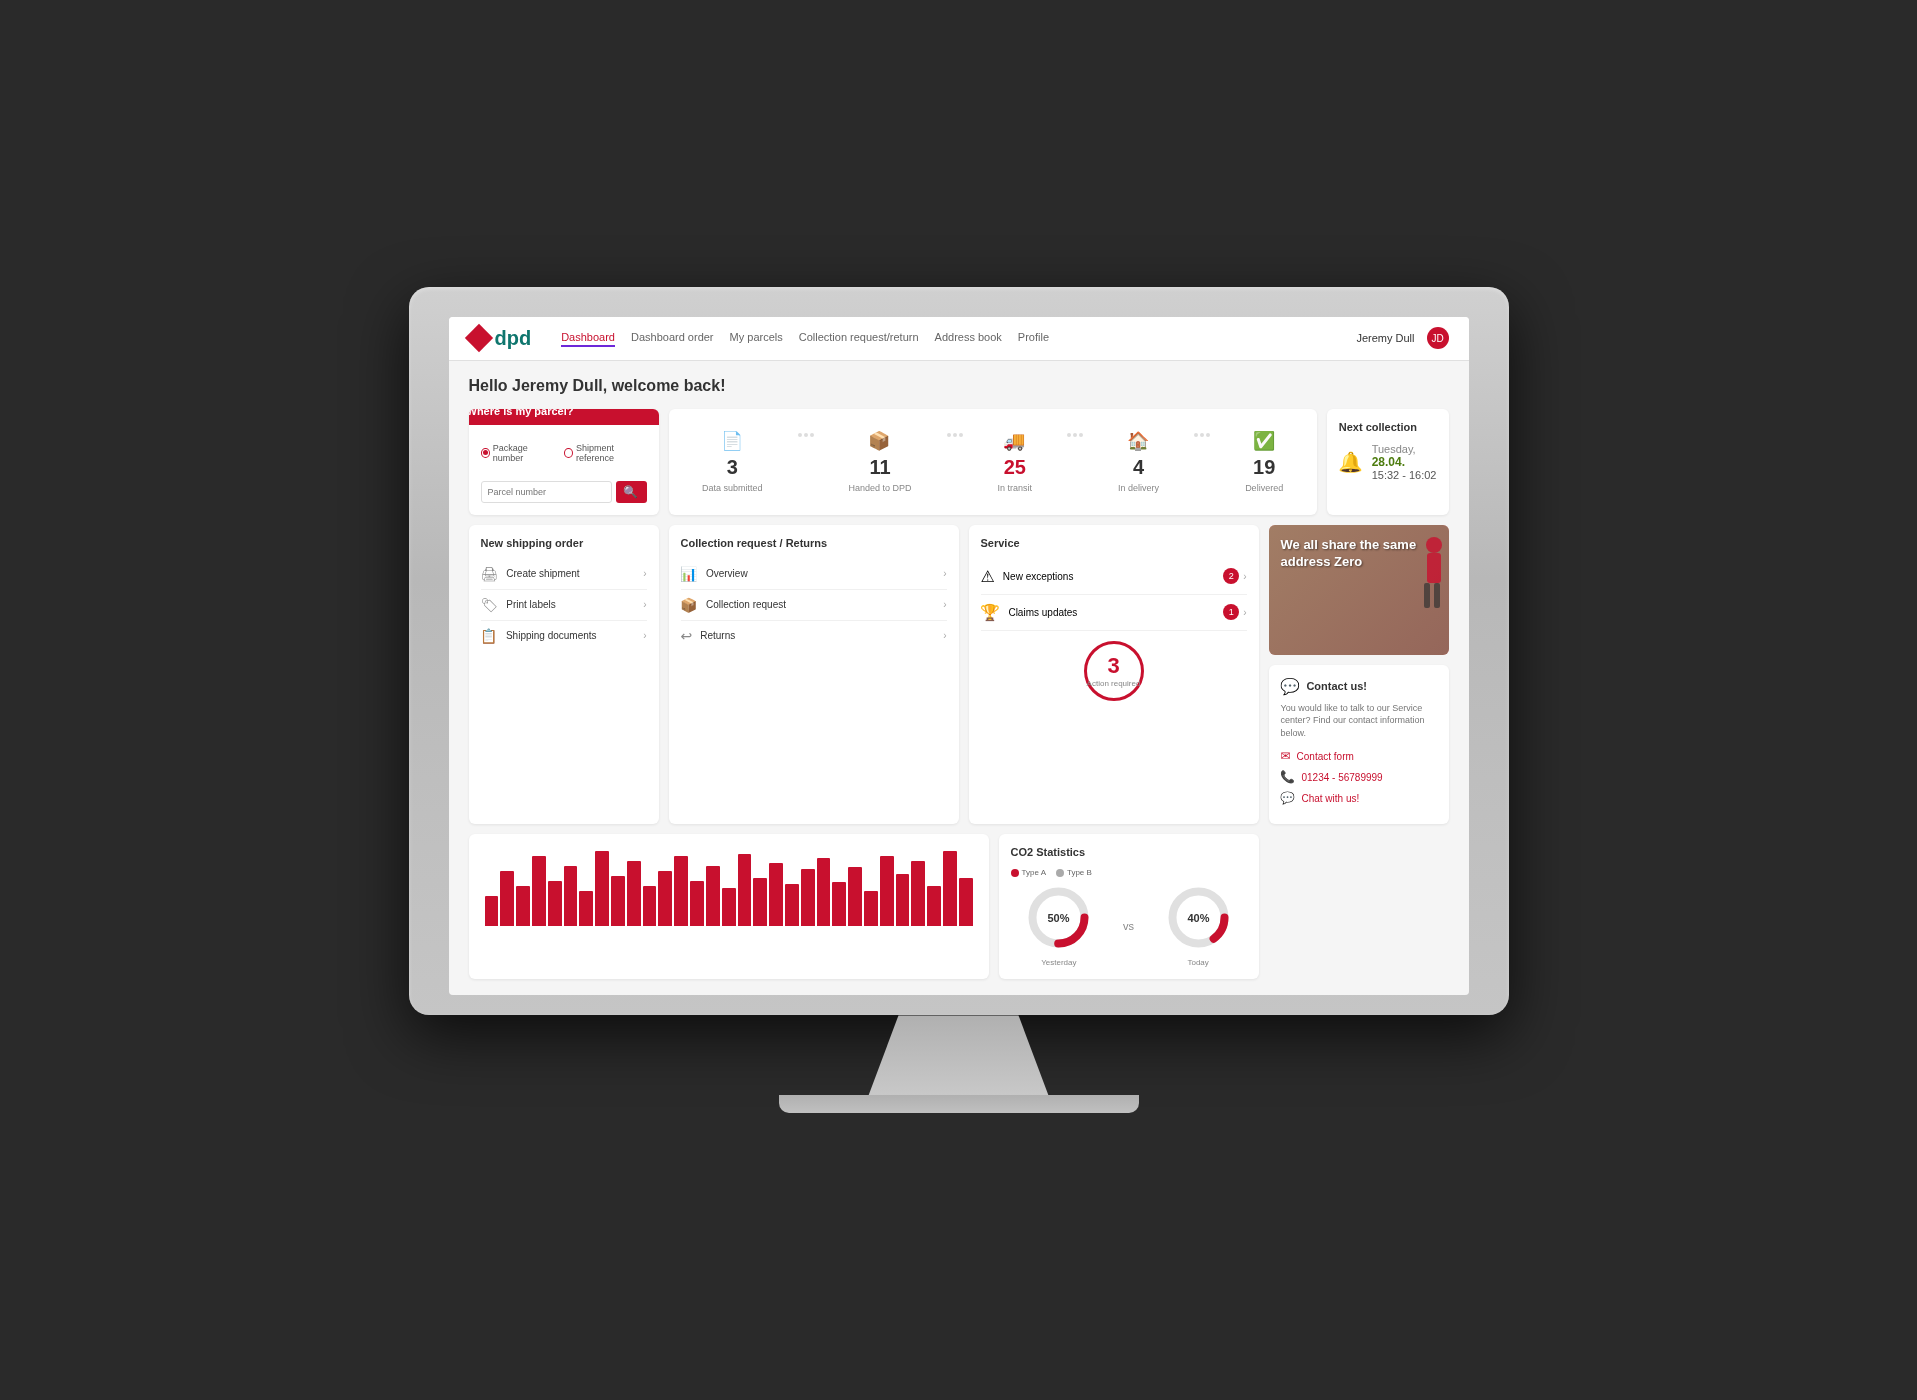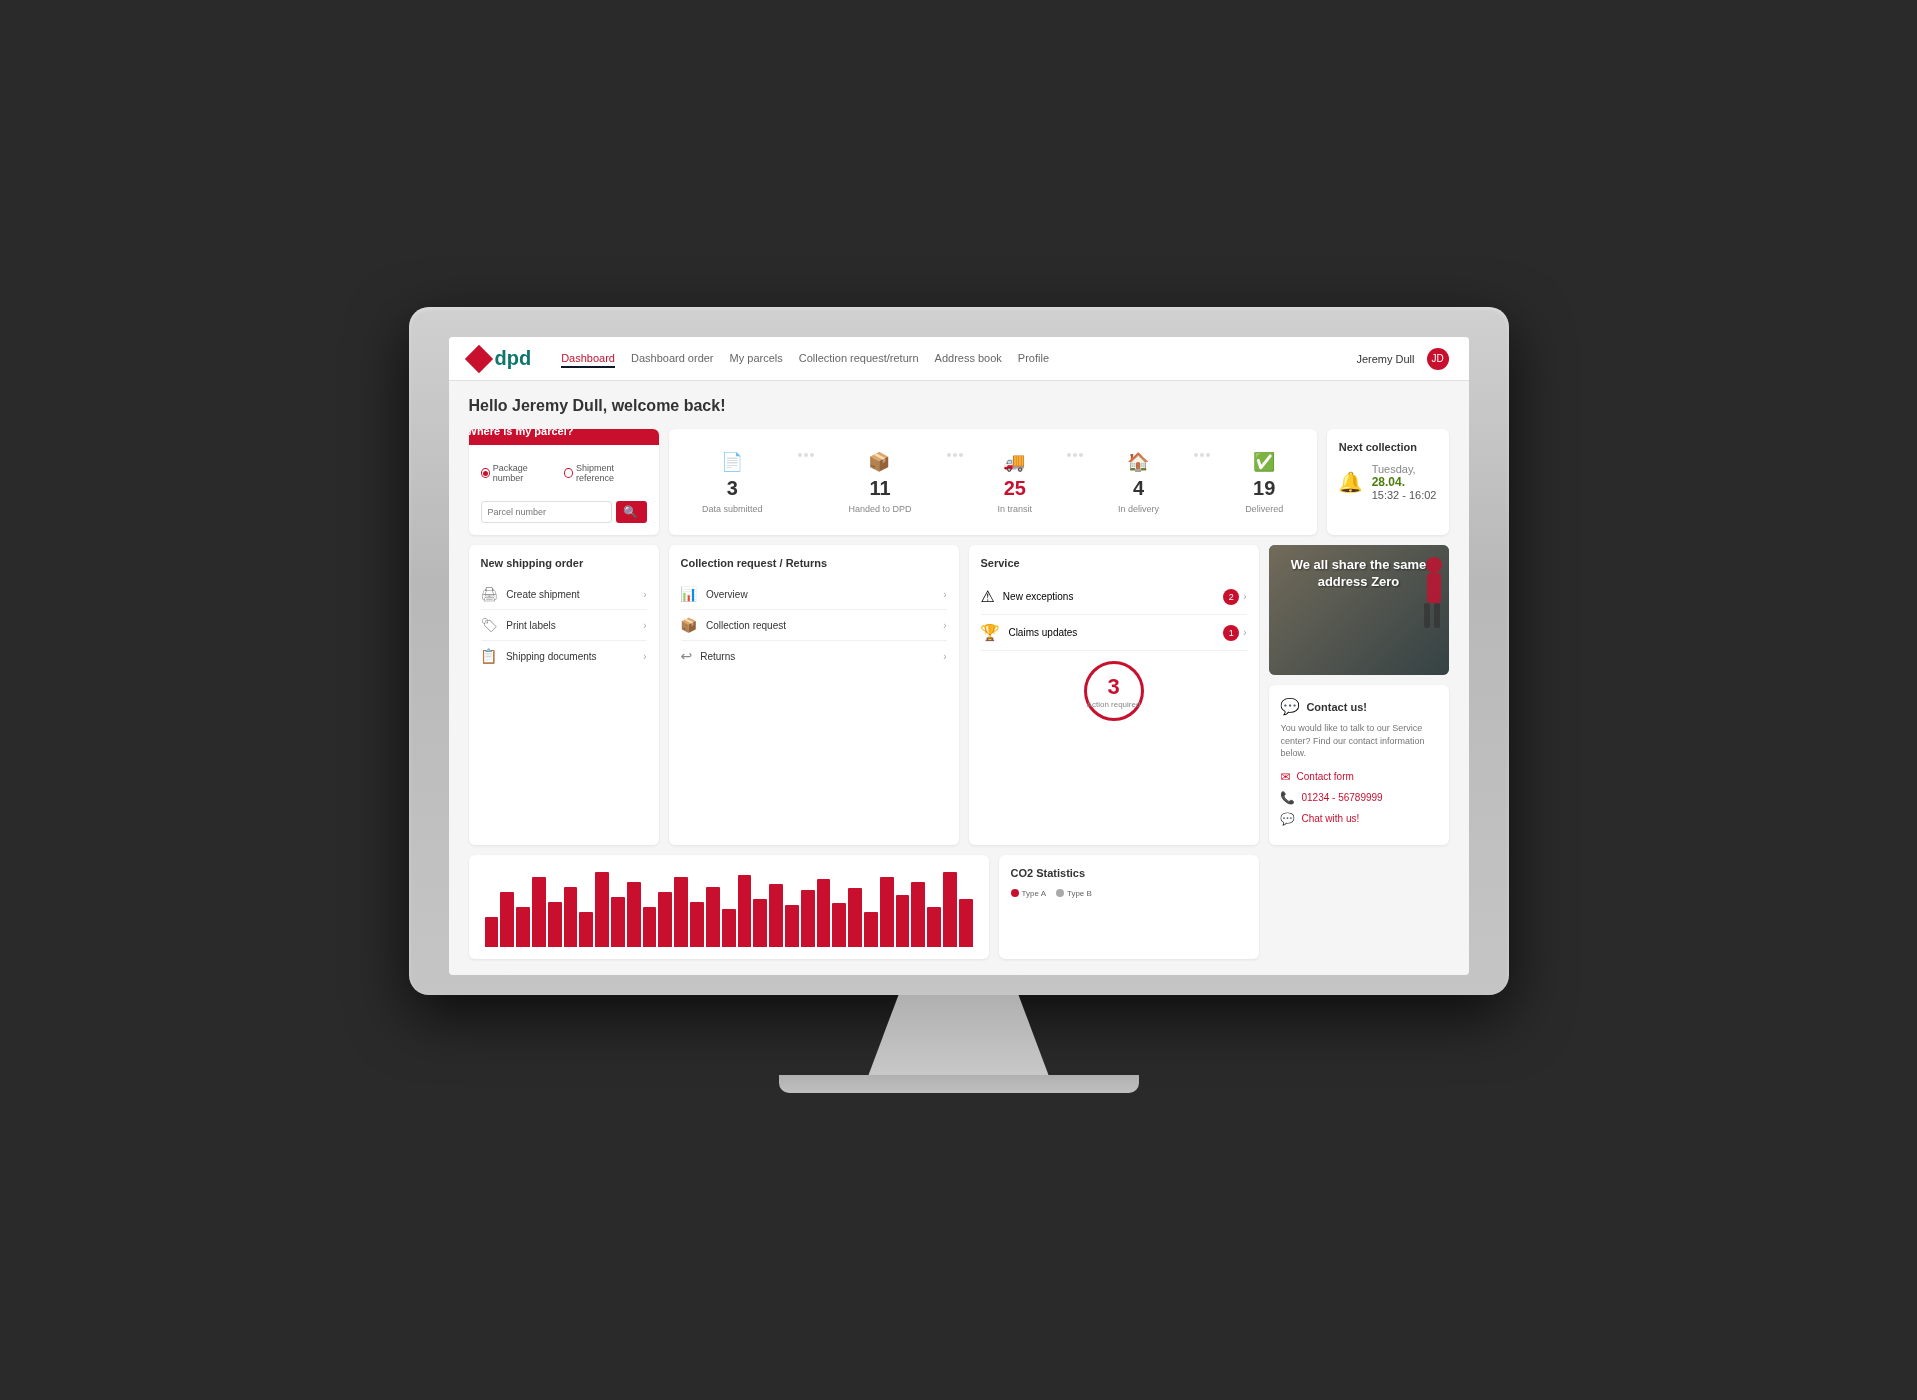--- a/index.html
+++ b/index.html
@@ -76,21 +76,21 @@
       gap: 16px;
       flex: 1;
     }
     .nav-link {
       font-size: 11px;
       color: #666;
       cursor: pointer;
       text-decoration: none;
       padding: 2px 0;
     }
-    .nav-link.active { color: #c8102e; border-bottom: 2px solid #0f172a; }
+    .nav-link.active { color: #c8102e; border-bottom: 2px solid #6d28d9; }
     .nav-user {
       font-size: 11px;
       color: #333;
       display: flex;
       align-items: center;
       gap: 12px;
     }
     .user-avatar {
       width: 22px;
       height: 22px;
@@ -280,22 +280,21 @@
     .action-label { font-size: 8px; color: #888; text-align: center; }
 
     
     .dpd-ad {
       grid-column: 4;
       grid-row: 2;
       border-radius: 6px;
       overflow: hidden;
       position: relative;
       min-height: 130px;
-      background: #0c4a6e;
-      text-align: center;
+      background: #fca5a5;
     }
     .ad-overlay {
       position: absolute;
       top: 0; left: 0; right: 0; bottom: 0;
       background: linear-gradient(135deg, rgba(139,115,85,0.8) 0%, rgba(80,60,40,0.6) 100%);
       display: flex;
       flex-direction: column;
       justify-content: flex-start;
       padding: 12px;
     }
@@ -629,20 +628,39 @@
               <div class="legend">
                 <div class="legend-item">
                   <div class="legend-dot" style="background:#c8102e;"></div>
                   <span>Type A</span>
                 </div>
                 <div class="legend-item">
                   <div class="legend-dot" style="background:#aaa;"></div>
                   <span>Type B</span>
                 </div>
               </div>
+              <div class="co2-charts">
+                <div>
+                  <svg width="65" height="65" viewBox="0 0 65 65">
+                    <circle cx="32.5" cy="32.5" r="26" fill="none" stroke="#e0e0e0" stroke-width="8"></circle>
+                    <circle cx="32.5" cy="32.5" r="26" fill="none" stroke="#c8102e" stroke-width="8" stroke-dasharray="81.7 163.4" stroke-dashoffset="40.8" stroke-linecap="round"></circle>
+                    <text x="32.5" y="37" text-anchor="middle" font-size="11" font-weight="bold" fill="#333">50%</text>
+                  </svg>
+                  <div class="chart-subtitle">Yesterday</div>
+                </div>
+                <div class="vs-text">vs</div>
+                <div>
+                  <svg width="65" height="65" viewBox="0 0 65 65">
+                    <circle cx="32.5" cy="32.5" r="26" fill="none" stroke="#e0e0e0" stroke-width="8"></circle>
+                    <circle cx="32.5" cy="32.5" r="26" fill="none" stroke="#c8102e" stroke-width="8" stroke-dasharray="65.3 163.4" stroke-dashoffset="40.8" stroke-linecap="round"></circle>
+                    <text x="32.5" y="37" text-anchor="middle" font-size="11" font-weight="bold" fill="#333">40%</text>
+                  </svg>
+                  <div class="chart-subtitle">Today</div>
+                </div>
+              </div>
             </div>
 
             <div style="background:transparent;"></div>
           </div>
 
         </div>
       </div>
     </div>
   </div>
   <div class="monitor-stand"></div>

